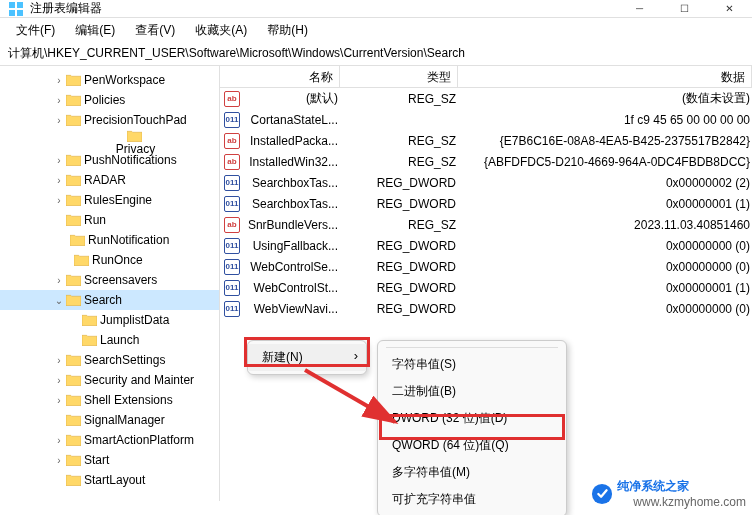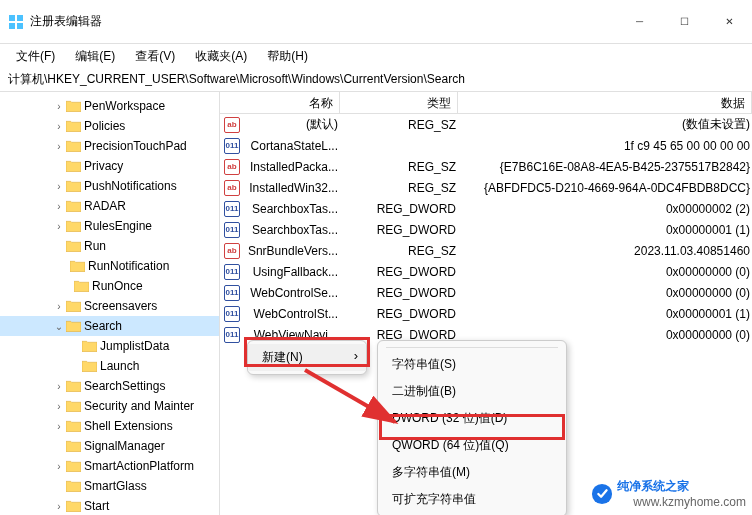--- a/index.html
+++ b/index.html
@@ -1,17 +1,17 @@
 <!DOCTYPE html>
 <html><head>
 <meta charset="utf-8">
 <style>
 * { margin: 0; padding: 0; box-sizing: border-box; font-family: "Microsoft YaHei", "Segoe UI", sans-serif; }
 body { width: 752px; height: 515px; background: #fff; overflow: hidden; position: relative; }
-.titlebar { height: 44px; display: flex; align-items: center; padding-left: 8px; border-bottom: 1px solid #e0e0e0; }
+.titlebar { height: 18px; display: flex; align-items: center; padding-left: 8px; border-bottom: 1px solid #e0e0e0; }
 .title-icon { width: 16px; height: 16px; margin-right: 6px; }
 .title-text { font-size: 12px; flex: 1; }
 .win-btn { width: 45px; height: 32px; display: flex; align-items: center; justify-content: center; font-size: 10px; color: #333; }
 .menubar { height: 24px; display: flex; align-items: center; padding-left: 8px; gap: 4px; font-size: 12px; }
 .menu-item { padding: 2px 8px; }
 .addressbar { height: 24px; display: flex; align-items: center; padding-left: 8px; font-size: 12px; border-bottom: 1px solid #e0e0e0; }
 .main { display: flex; height: calc(515px - 80px); }
 .tree { width: 220px; overflow: auto; border-right: 1px solid #e0e0e0; font-size: 12px; padding-top: 4px; }
 .tree-node { display: flex; align-items: center; height: 20px; padding-left: 0; white-space: nowrap; }
 .tree-node.selected { background: #cce8ff; }
@@ -83,21 +83,21 @@
         </svg>
         <span>Policies</span>
       </div>
       <div class="tree-node" style="padding-left: 52px;">
         <span class="expander">›</span>
         <svg class="folder-icon" viewBox="0 0 16 12">
           <path d="M0 1 l5 0 l1 1 l10 0 l0 10 l-16 0 z" fill="#ffd868" stroke="#d4a030" stroke-width="0.5"></path>
         </svg>
         <span>PrecisionTouchPad</span>
       </div>
-      <div class="tree-node" style="padding-left: 52px;">
+      <div class="tree-node" style="padding-left: 52px; flex-direction: column;">
         <span class="expander"></span>
         <svg class="folder-icon" viewBox="0 0 16 12">
           <path d="M0 1 l5 0 l1 1 l10 0 l0 10 l-16 0 z" fill="#ffd868" stroke="#d4a030" stroke-width="0.5"></path>
         </svg>
         <span>Privacy</span>
       </div>
       <div class="tree-node" style="padding-left: 52px;">
         <span class="expander">›</span>
         <svg class="folder-icon" viewBox="0 0 16 12">
           <path d="M0 1 l5 0 l1 1 l10 0 l0 10 l-16 0 z" fill="#ffd868" stroke="#d4a030" stroke-width="0.5"></path>
@@ -194,27 +194,20 @@
           <path d="M0 1 l5 0 l1 1 l10 0 l0 10 l-16 0 z" fill="#ffd868" stroke="#d4a030" stroke-width="0.5"></path>
         </svg>
         <span>SignalManager</span>
       </div>
       <div class="tree-node" style="padding-left: 52px;">
         <span class="expander">›</span>
         <svg class="folder-icon" viewBox="0 0 16 12">
           <path d="M0 1 l5 0 l1 1 l10 0 l0 10 l-16 0 z" fill="#ffd868" stroke="#d4a030" stroke-width="0.5"></path>
         </svg>
         <span>SmartActionPlatform</span>
-      </div>
-      <div class="tree-node" style="padding-left: 52px;">
-        <span class="expander"></span>
-        <svg class="folder-icon" viewBox="0 0 16 12">
-          <path d="M0 1 l5 0 l1 1 l10 0 l0 10 l-16 0 z" fill="#ffd868" stroke="#d4a030" stroke-width="0.5"></path>
-        </svg>
-        <span>SmartGlass</span>
       </div>
       <div class="tree-node" style="padding-left: 52px;">
         <span class="expander">›</span>
         <svg class="folder-icon" viewBox="0 0 16 12">
           <path d="M0 1 l5 0 l1 1 l10 0 l0 10 l-16 0 z" fill="#ffd868" stroke="#d4a030" stroke-width="0.5"></path>
         </svg>
         <span>Start</span>
       </div>
       <div class="tree-node" style="padding-left: 52px;">
         <span class="expander"></span>

